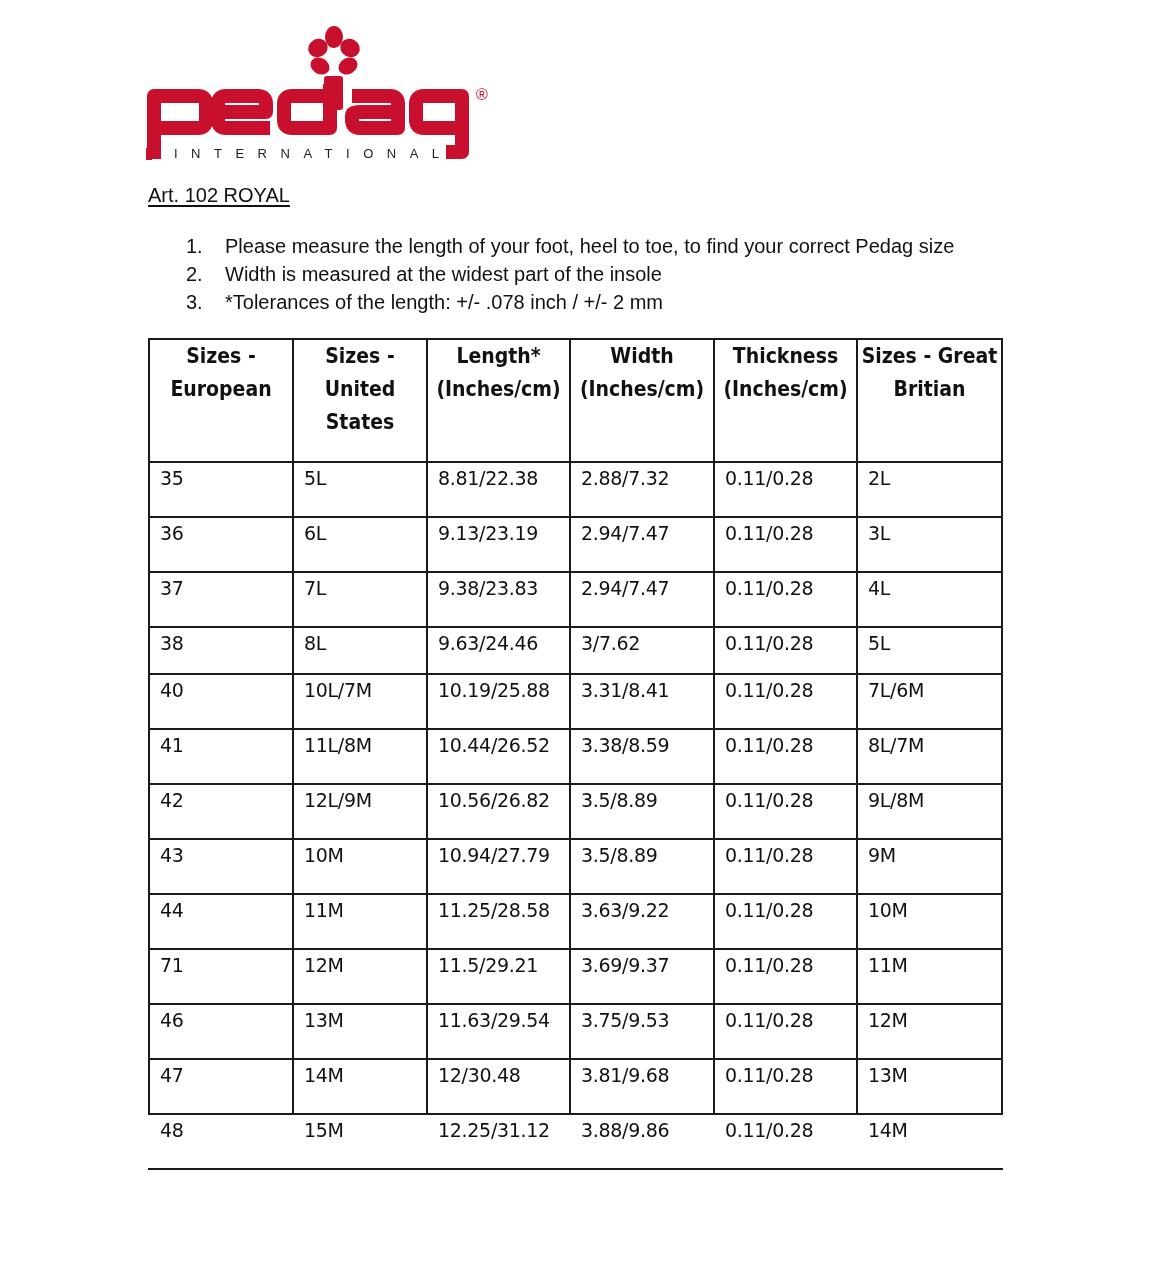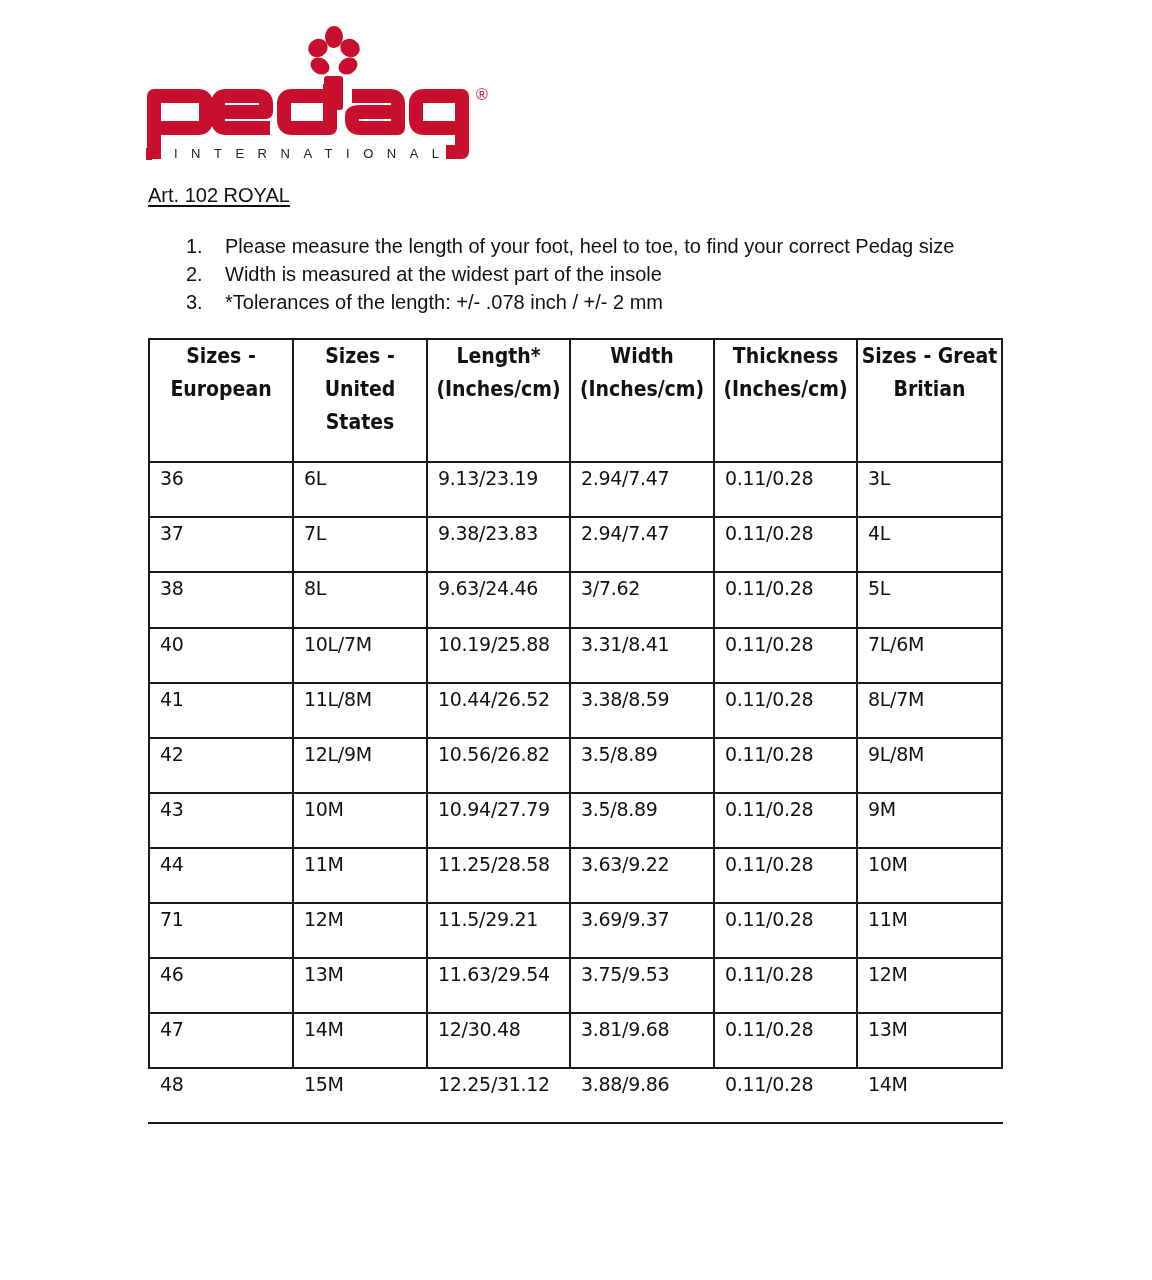--- a/index.html
+++ b/index.html
@@ -30,21 +30,21 @@
       font-family: "DejaVu Sans Condensed", "DejaVu Sans", sans-serif;
       font-stretch: condensed;
     }
     .size-table td {
       vertical-align: top; text-align: left; font-size: 19px; line-height: 28px;
       padding-left: 10px; padding-top: 1px; color: #111;
       font-family: "DejaVu Sans", sans-serif; letter-spacing: -0.3px;
     }
     .size-table tr.head { height: 123px; }
     .size-table tr.r { height: 55px; }
-    .size-table tr.r.tall { height: 56px; }
+    .size-table tr.r.tall { height: 47px; }
     .size-table tbody tr:last-child td { border-right-color: transparent; }
     .size-table tbody tr:last-child td:first-child { border-left-color: transparent; }
   </style>
 </head>
 <body>
 
 <svg class="logo" viewBox="0 0 352 140" xmlns="http://www.w3.org/2000/svg">
   <g fill="#c8102e">
     <ellipse cx="188" cy="13" rx="9" ry="11"></ellipse>
     <ellipse cx="172" cy="24" rx="10" ry="9" transform="rotate(-30 172 24)"></ellipse>
@@ -121,20 +121,28 @@
         <div>(Inches/cm)</div>
       </th>
       <th>
         <div>Sizes - Great</div>
         <div>Britian</div>
       </th>
     </tr>
   </thead>
   <tbody id="table-body">
       <tr class="r">
+        <td>35</td>
+        <td>5L</td>
+        <td>8.81/22.38</td>
+        <td>2.88/7.32</td>
+        <td>0.11/0.28</td>
+        <td>2L</td>
+      </tr>
+      <tr class="r">
         <td>36</td>
         <td>6L</td>
         <td>9.13/23.19</td>
         <td>2.94/7.47</td>
         <td>0.11/0.28</td>
         <td>3L</td>
       </tr>
       <tr class="r">
         <td>37</td>
         <td>7L</td>

